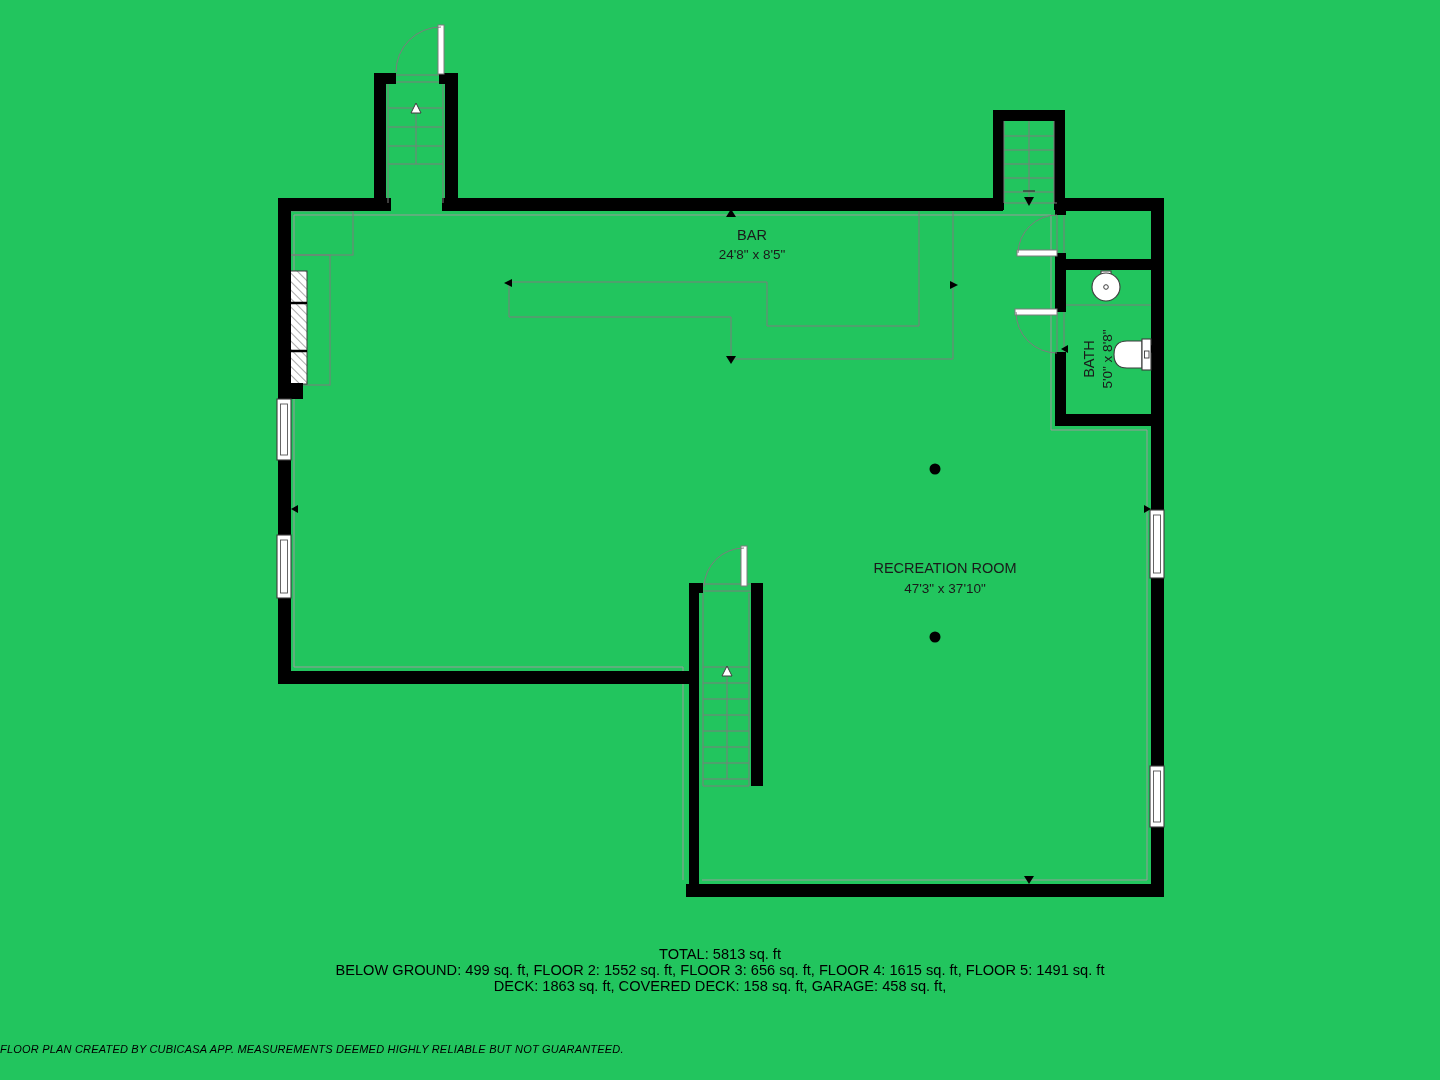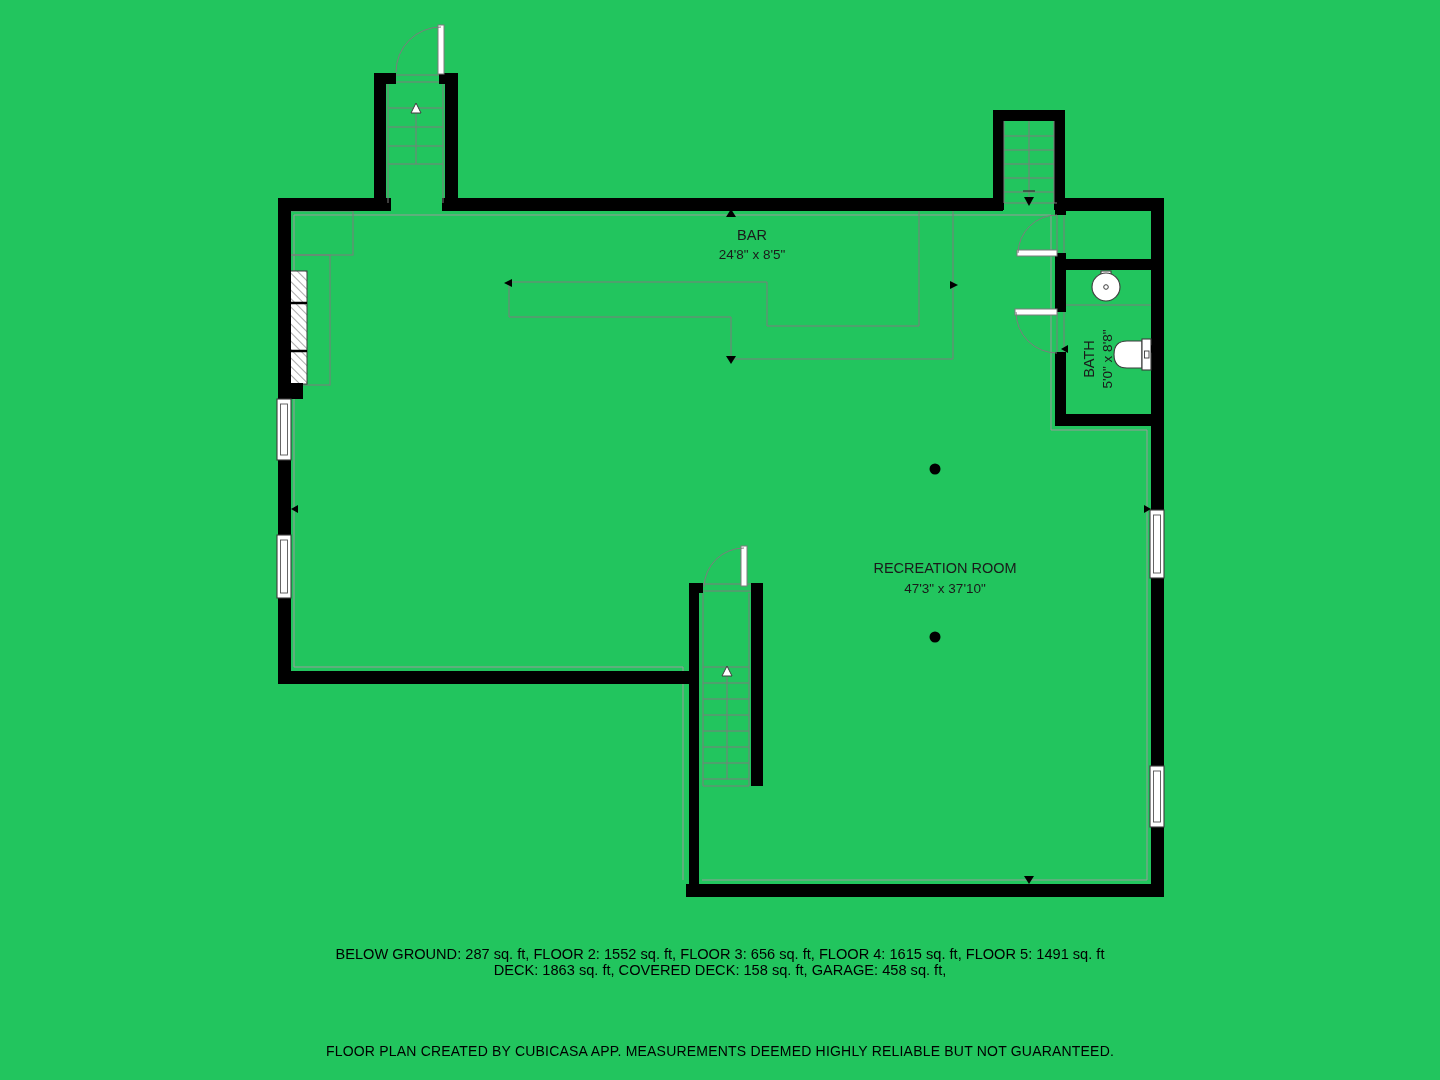--- a/index.html
+++ b/index.html
@@ -3,22 +3,22 @@
 <meta charset="utf-8">
 <style>
   html,body{margin:0;padding:0;background:#ffffff;}
   .stage{position:relative;width:1440px;height:1080px;background:#22c55e;overflow:hidden;
          font-family:"Liberation Sans", sans-serif;}
   svg{position:absolute;left:0;top:0;}
   .room-label{font-family:"Liberation Sans", sans-serif;font-size:14.5px;fill:#1a1a1a;}
   .room-dims{font-family:"Liberation Sans", sans-serif;font-size:13.5px;fill:#1a1a1a;}
   .summary{position:absolute;left:0;top:946px;width:1440px;text-align:center;
            font-size:14.6px;line-height:16.1px;color:#000;letter-spacing:0px;}
-  .footer{position:absolute;left:0;top:1043px;width:1440px;text-align:center;
-          font-size:14px;color:#000;letter-spacing:0.2px;}
+  .footer{position:absolute;left:0;top:1043px;width:1440px;
+          font-size:11px;color:#000;letter-spacing:0.2px;font-style:italic;}
   .wall{fill:#000000;stroke:none;}
   .thin{stroke:#7d7d7d;stroke-width:1;fill:none;}
   .inset{stroke:#9a9a9a;stroke-width:1;fill:none;}
   .fix{stroke:#3c3c3c;stroke-width:1.1;fill:#ffffff;}
   .leaf{stroke:#7d7d7d;stroke-width:1;fill:#ffffff;}
   .mark{fill:#000000;stroke:none;}
   .openarrow{fill:#ffffff;stroke:#3c3c3c;stroke-width:1;}
 </style>
 </head>
 <body>
@@ -186,18 +186,19 @@
     <text class="room-label" x="752" y="240" text-anchor="middle">BAR</text>
     <text class="room-dims" x="752" y="259" text-anchor="middle">24'8" x 8'5"</text>
     <text class="room-label" x="945" y="573" text-anchor="middle">RECREATION ROOM</text>
     <text class="room-dims" x="945" y="593" text-anchor="middle">47'3" x 37'10"</text>
     <text class="room-label" text-anchor="middle" transform="translate(1094,359) rotate(-90)">BATH</text>
     <text class="room-dims" text-anchor="middle" transform="translate(1112,359) rotate(-90)">5'0" x 8'8"</text>
   </g>
 </svg>
 
 <div class="summary">
-  <div>BELOW GROUND: 287 sq. ft, FLOOR 2: 1552 sq. ft, FLOOR 3: 656 sq. ft, FLOOR 4: 1615 sq. ft, FLOOR 5: 1491 sq. ft</div>
+  <div>TOTAL: 5813 sq. ft</div>
+  <div>BELOW GROUND: 499 sq. ft, FLOOR 2: 1552 sq. ft, FLOOR 3: 656 sq. ft, FLOOR 4: 1615 sq. ft, FLOOR 5: 1491 sq. ft</div>
   <div>DECK: 1863 sq. ft, COVERED DECK: 158 sq. ft, GARAGE: 458 sq. ft,</div>
 </div>
 
 <div class="footer">FLOOR PLAN CREATED BY CUBICASA APP. MEASUREMENTS DEEMED HIGHLY RELIABLE BUT NOT GUARANTEED.</div>
 </div>
 
 </body></html>

